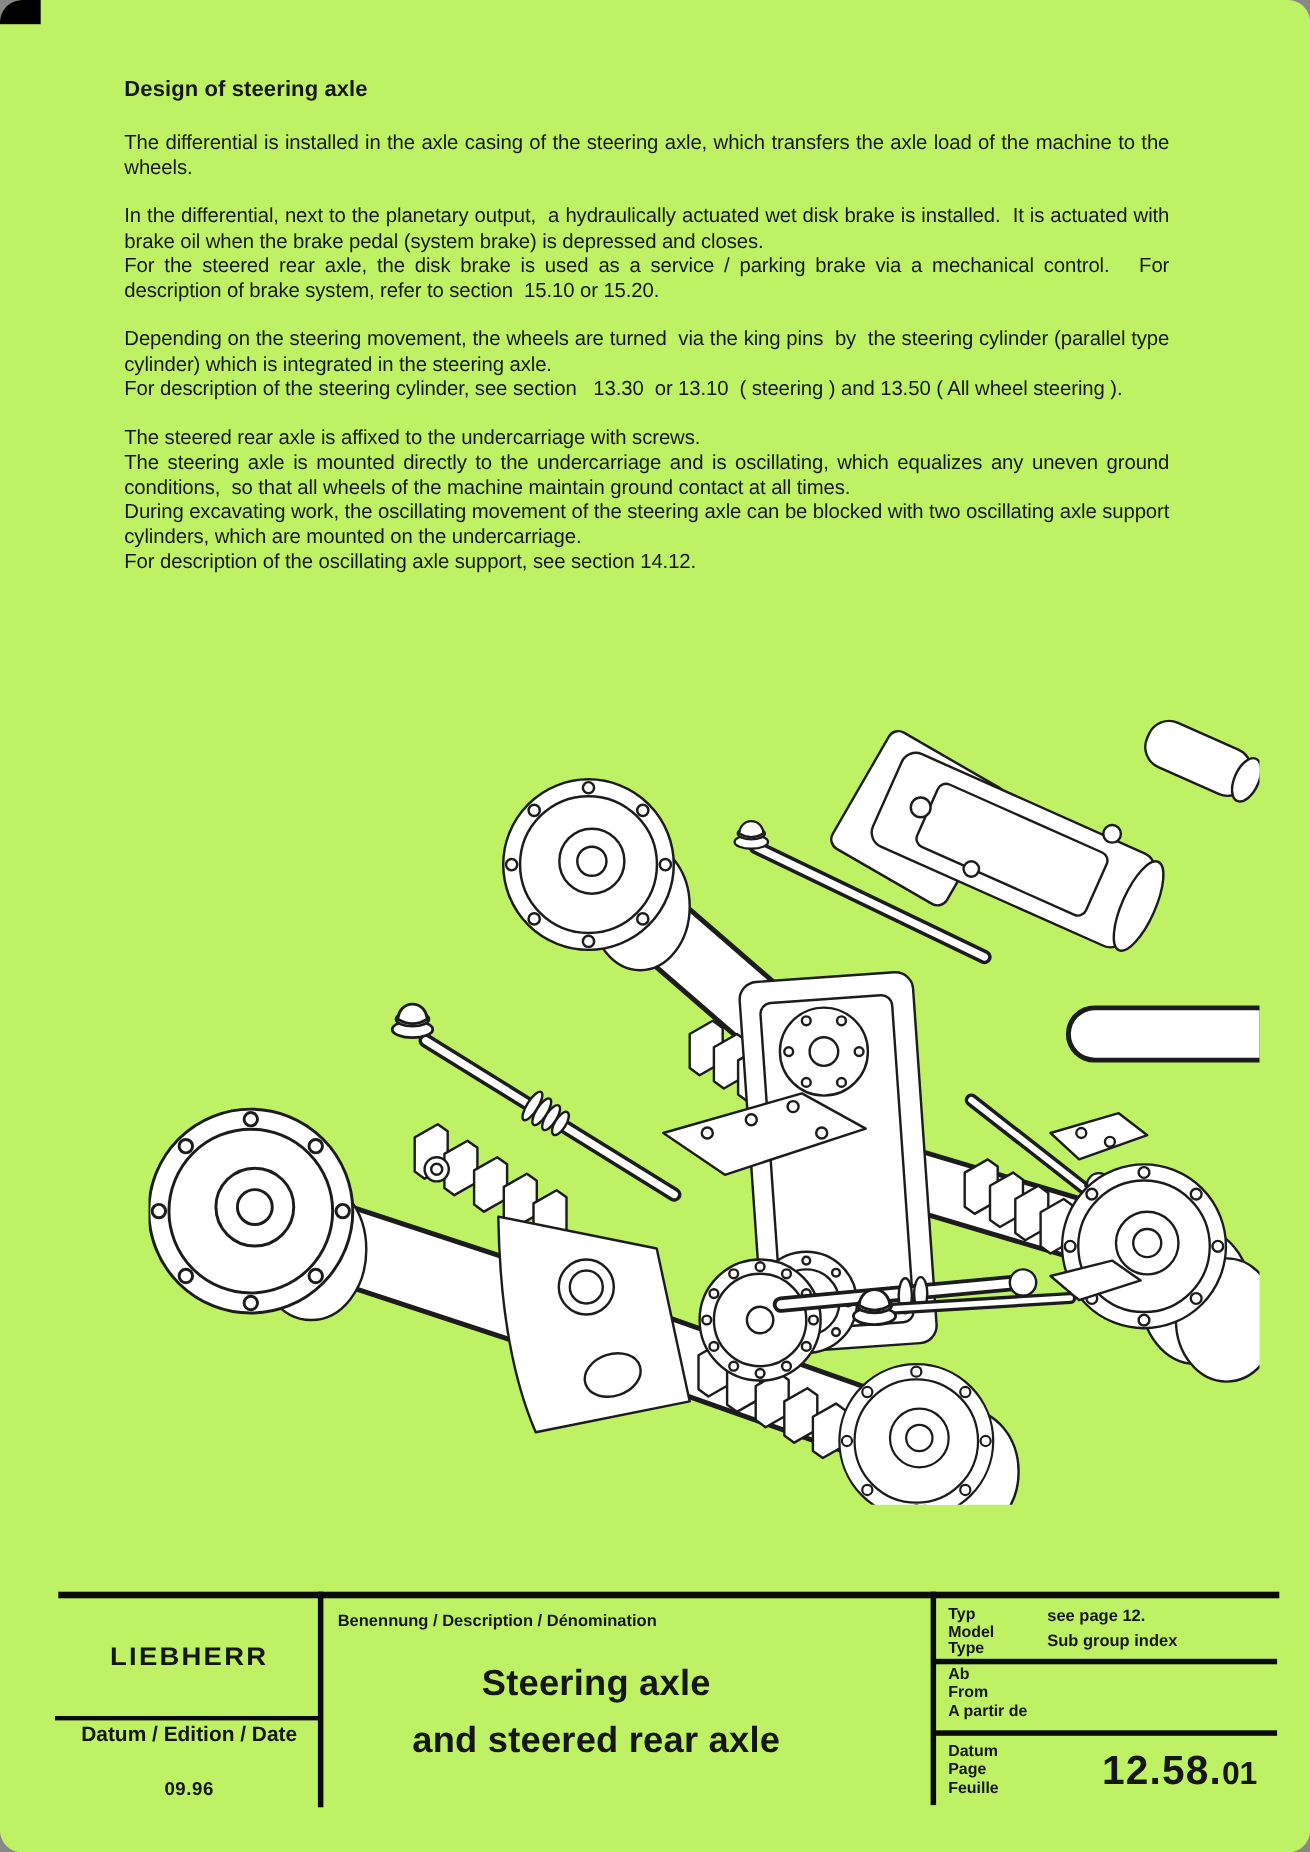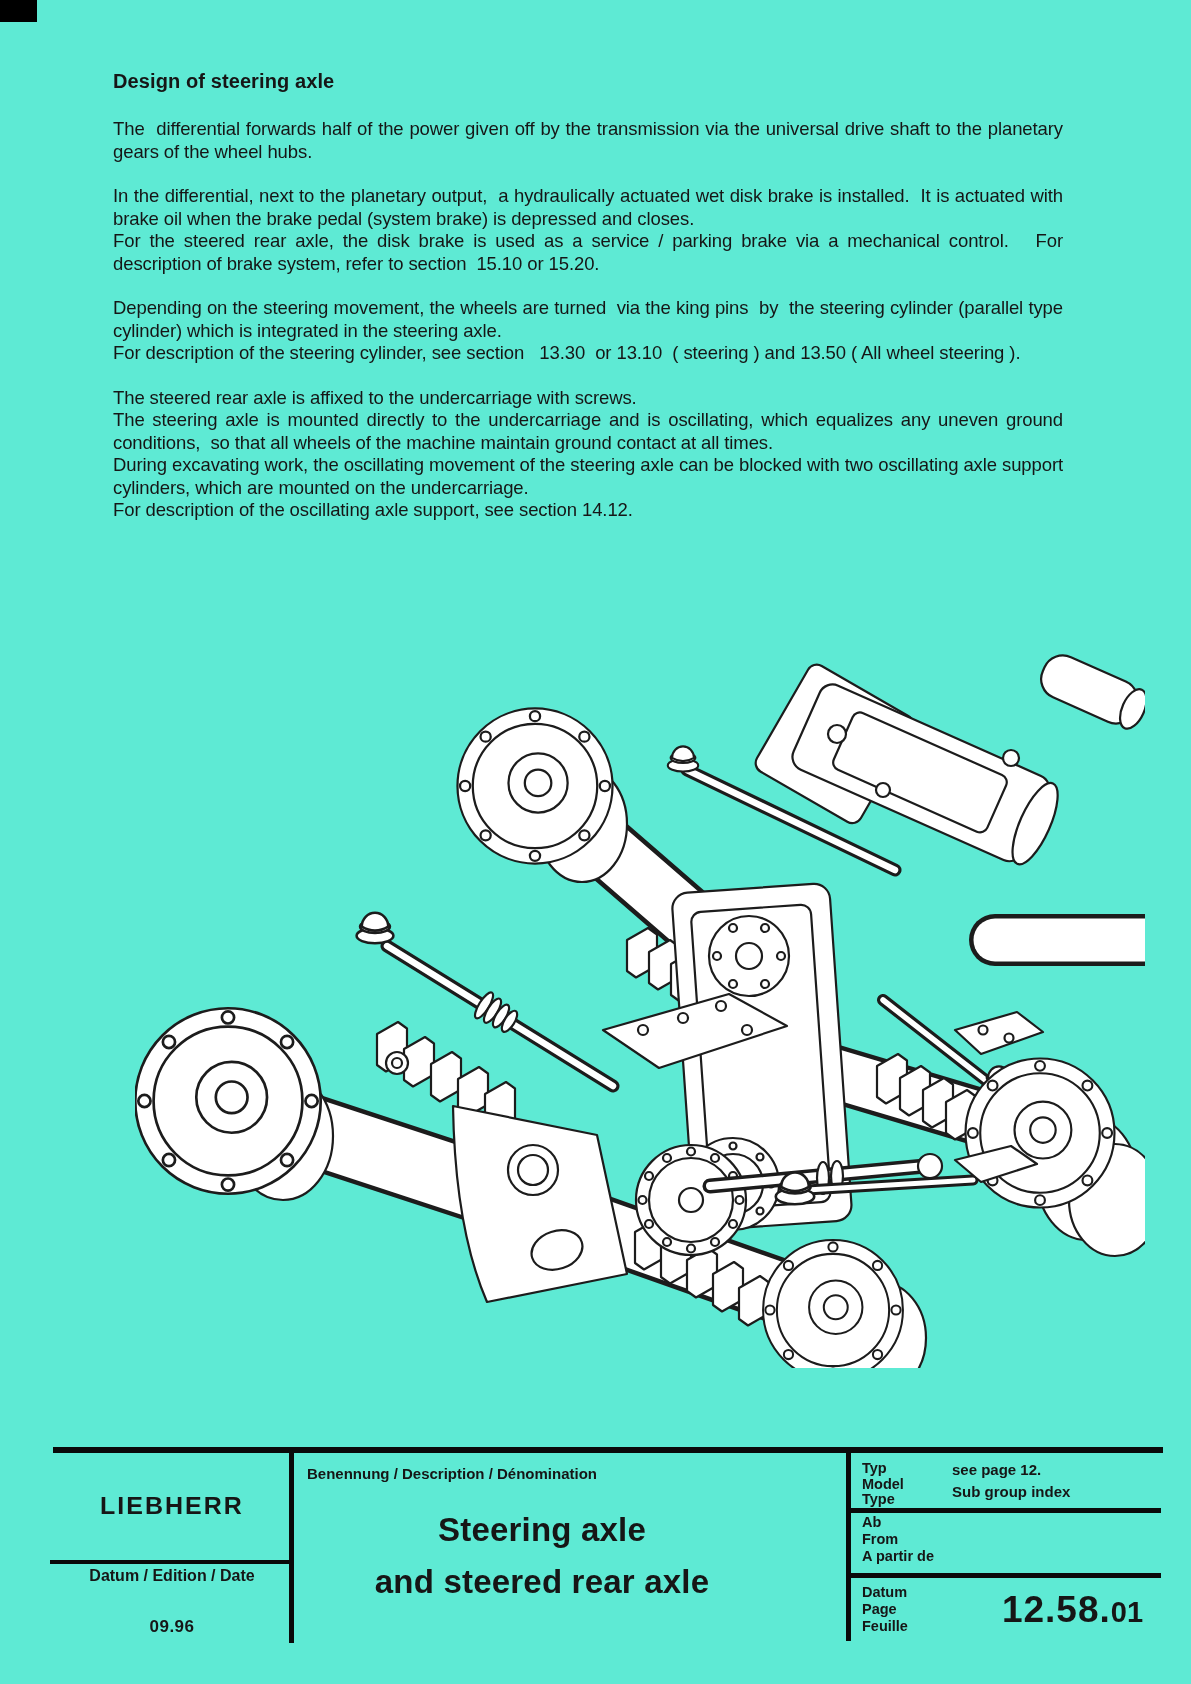--- a/index.html
+++ b/index.html
@@ -1,19 +1,20 @@
 <!DOCTYPE html>
 <html><head>
 <meta charset="utf-8">
 <style>
   html,body{margin:0;padding:0;background:#888;}
   .page{
-    position:relative; width:1191px; height:1684px; background:#5eead4;
+    position:relative; width:1191px; height:1684px; background:#bef264;
     font-family:"Liberation Sans", sans-serif; color:#161616; overflow:hidden;
     margin:0 auto;
+    border-radius:20px;
   }
   .scan-corner{position:absolute; left:0; top:0; width:37px; height:22px; background:#000;}
   
   .body-text{position:absolute; left:113px; top:70px; width:950px;}
   .body-text h1{font-size:20px; line-height:23px; margin:0 0 25px 0; font-weight:bold; letter-spacing:.1px;}
   .para{margin:0 0 22px 0;}
   .sentence{
     font-size:18.5px; line-height:22.5px; text-align:justify;
     white-space:pre-wrap; letter-spacing:-0.1px;
   }
@@ -24,21 +25,21 @@
   .lw{fill:#ffffff; stroke:#1c1c1c; stroke-width:2.2; stroke-linejoin:round;}
   .tube-o{fill:none; stroke:#1c1c1c; stroke-linecap:round;}
   .tube-i{fill:none; stroke:#ffffff; stroke-linecap:round;}
   
   .tline{position:absolute; background:#0a0a0a;}
   .logo{
     position:absolute; left:53px; top:1492px; width:238px; text-align:center;
     font-size:25px; font-weight:bold; letter-spacing:2px; transform:scaleY(.92);
   }
   .date-label{position:absolute; left:53px; top:1567px; width:238px; text-align:center;
-    font-size:16px; font-weight:bold;}
+    font-size:19px; font-weight:bold;}
   .date-value{position:absolute; left:53px; top:1617px; width:238px; text-align:center;
     font-size:17px; font-weight:bold; letter-spacing:.5px;}
   .benennung{position:absolute; left:307px; top:1465px; font-size:15px; font-weight:bold;}
   .doc-title{position:absolute; left:294px; top:1504px; width:496px; text-align:center;
     font-weight:bold; line-height:52px; font-size:33px; letter-spacing:.2px;}
   .lbl-stack{position:absolute; left:862px; font-size:14.5px; font-weight:bold; line-height:16px;}
   .typ-stack{top:1461px; line-height:15.5px;}
   .ab-stack{top:1514px; line-height:17px;}
   .blatt-stack{top:1584px; line-height:17px;}
   .typ-val1{position:absolute; left:952px; top:1461px; font-size:15px; font-weight:bold;}
@@ -51,21 +52,21 @@
 <body>
 
 <div class="page">
 
   <div class="scan-corner"></div>
 
   <section class="body-text">
     <h1>Design of steering axle</h1>
 
     <div class="para">
-      <div class="sentence">The  differential forwards half of the power given off by the transmission via the universal drive shaft to the planetary gears of the wheel hubs.</div>
+      <div class="sentence">The differential is installed in the axle casing of the steering axle, which transfers the axle load of the machine to the wheels.</div>
     </div>
 
     <div class="para">
       <div class="sentence">In the differential, next to the planetary output,  a hydraulically actuated wet disk brake is installed.  It is actuated with brake oil when the brake pedal (system brake) is depressed and closes.</div>
       <div class="sentence">For the steered rear axle, the disk brake is used as a service / parking brake via a mechanical control.   For description of brake system, refer to section  15.10 or 15.20.</div>
     </div>
 
     <div class="para">
       <div class="sentence">Depending on the steering movement, the wheels are turned  via the king pins  by  the steering cylinder (parallel type  cylinder) which is integrated in the steering axle.</div>
       <div class="sentence">For description of the steering cylinder, see section   13.30  or 13.10  ( steering ) and 13.50 ( All wheel steering ).</div>

